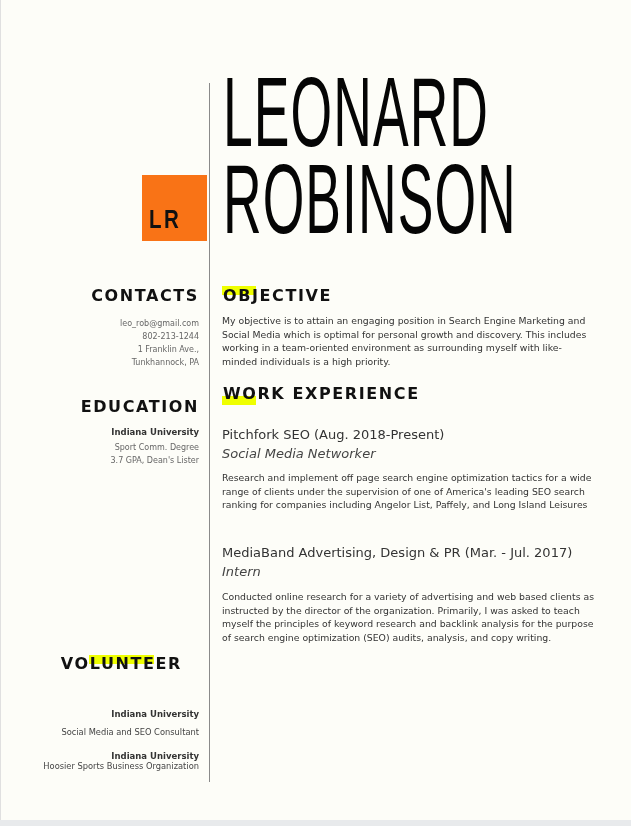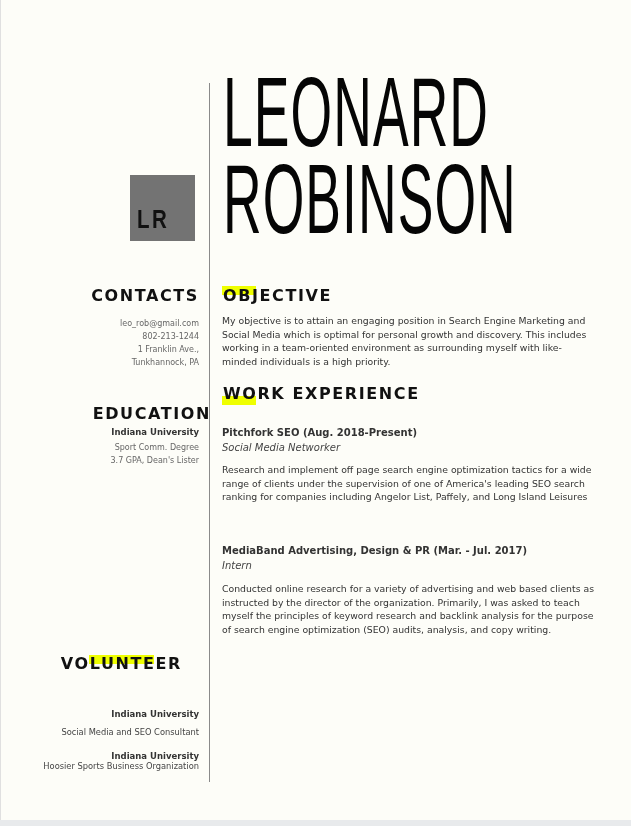--- a/index.html
+++ b/index.html
@@ -12,22 +12,22 @@
   .page {
     position:absolute; left:0; top:0; width:630px; height:820px;
     background:#fdfdf8;
     border-left:1px solid #e0e0e0;
   }
   .divider {
     position:absolute; left:208px; top:83px; width:1px; height:699px;
     background:#8a8a8a;
   }
   .monogram {
-    position:absolute; left:129px; top:175px; width:65px; height:66px;
-    background:#737373;
+    position:absolute; left:141px; top:175px; width:65px; height:66px;
+    background:#f97316;
   }
   .monogram span {
     position:absolute; left:7px; top:30px;
     font-family:"Liberation Sans", sans-serif; font-weight:bold;
     font-size:25px; letter-spacing:3px; color:#111;
     transform:scaleX(0.82); transform-origin:left top;
   }
   .name {
     position:absolute; left:222px; top:68px;
     font-family:"Liberation Sans", sans-serif; font-weight:normal;
@@ -39,22 +39,22 @@
     position:absolute; font-weight:bold; font-size:16px; letter-spacing:1.6px;
     color:#111; white-space:nowrap; z-index:2;
   }
   .hl {
     position:absolute; background:#efff00; z-index:1;
   }
   .left-block { position:absolute; right:432px; text-align:right; }
   .small { font-size:8px; color:#666; line-height:13px;text-align:right; }
   .bold-small { font-size:8.5px; font-weight:bold; color:#333; }
   .body-text { font-size:9.3px; color:#333; line-height:13.5px; }
-  .job-title { font-size:10px; font-weight:bold; color:#333; }
-  .job-role { font-size:10px; font-style:italic; color:#444; margin-top:4px; }
+  .job-title { font-size:13px; font-weight:normal; color:#333; }
+  .job-role { font-size:13px; font-style:italic; color:#444; margin-top:4px; }
   .rblock { position:absolute; left:221px; width:380px; }
 </style>
 </head>
 <body>
 
 <div class="page">
 
   <div class="divider"></div>
 
   <div class="monogram">
@@ -67,21 +67,21 @@
   </div>
 
   <div class="sec-title" style="right:432px; top:286px;">CONTACTS</div>
   <div class="left-block small" style="top:317px;">
     <div>leo_rob@gmail.com</div>
     <div>802-213-1244</div>
     <div>1 Franklin Ave.,</div>
     <div>Tunkhannock, PA</div>
   </div>
 
-  <div class="sec-title" style="right:420px; top:397px;margin-top:7px;">EDUCATION</div>
+  <div class="sec-title" style="right:432px; top:397px;">EDUCATION</div>
   <div class="left-block" style="top:427px;">
     <div class="bold-small">Indiana University</div>
     <div class="small" style="margin-top:4px;">Sport Comm. Degree</div>
     <div class="small">3.7 GPA, Dean's Lister</div>
   </div>
 
   <div class="hl" style="left:88px; top:655px; width:65px; height:9px;"></div>
   <div class="sec-title" style="right:449px; top:654px; text-align:right; line-height:19px;">
     <div>VOLUNTEER</div>
   </div>

